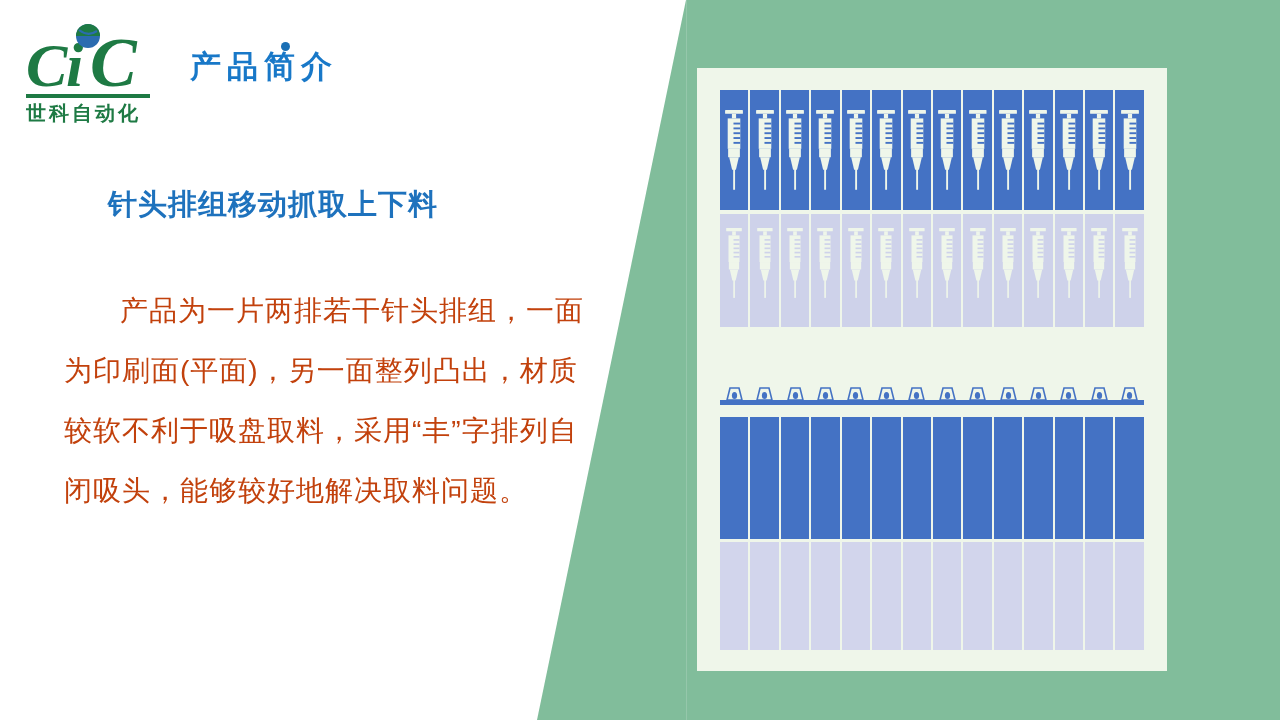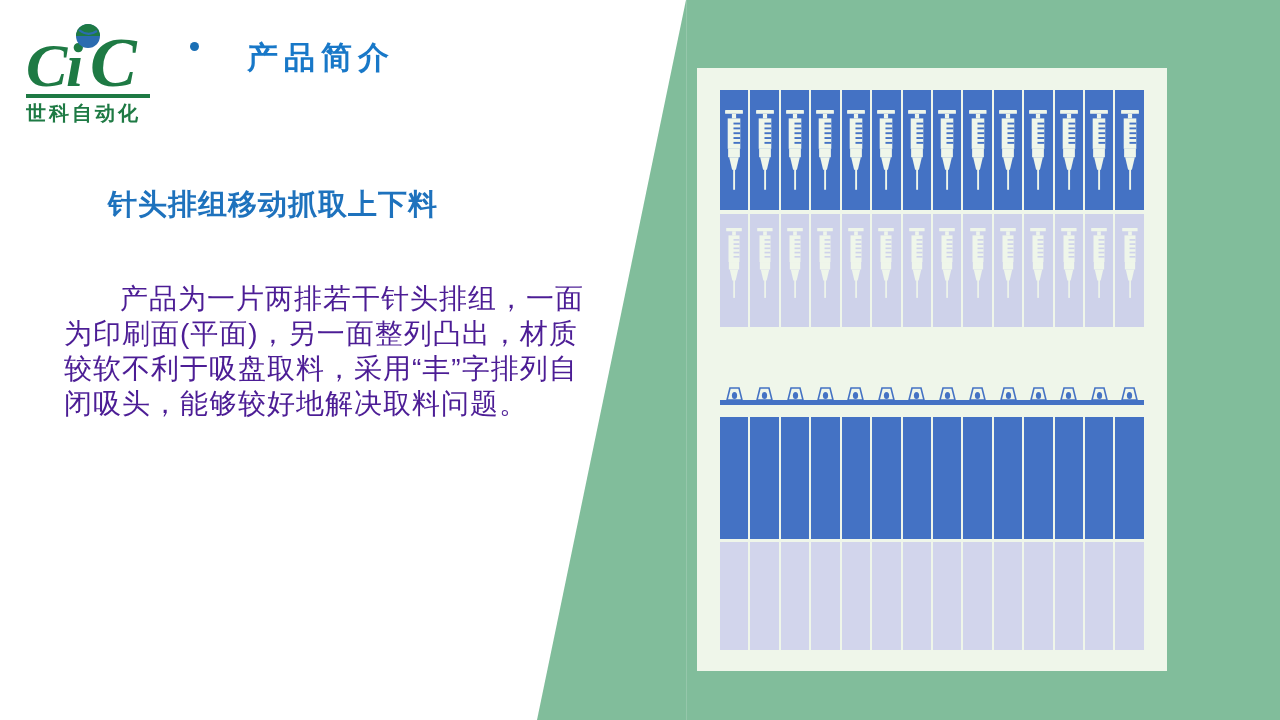--- a/index.html
+++ b/index.html
@@ -42,22 +42,23 @@
     width: 152px; height: 108px;
     z-index: 5;
   }
   .logo svg { display: block; }
 
   
   .header-row {
     position: absolute;
     left: 190px; top: 42px;
     display: flex;
-    align-items: flex-start;
+    align-items: flex-end;
     z-index: 5;
+    flex-direction: column;
   }
   .header-bullet {
     width: 9px; height: 9px;
     border-radius: 50%;
     background: #1a6fb5;
     margin-right: 48px;
     flex: 0 0 auto;
   }
   .header-title {
     font-size: 31px;
@@ -80,22 +81,22 @@
     z-index: 5;
     margin-top: 11px;
   }
 
   
   .body-copy {
     position: absolute;
     left: 64px; top: 281px;
     width: 520px;
     font-size: 28px;
-    line-height: 35px;
-    color: #4c1d95;
+    line-height: 60px;
+    color: #c2410c;
     letter-spacing: 1px;
     text-indent: 56px;
     z-index: 5;
   }
 
   
   .figure-frame {
     position: absolute;
     left: 697px; top: 68px;
     width: 470px; height: 603px;

